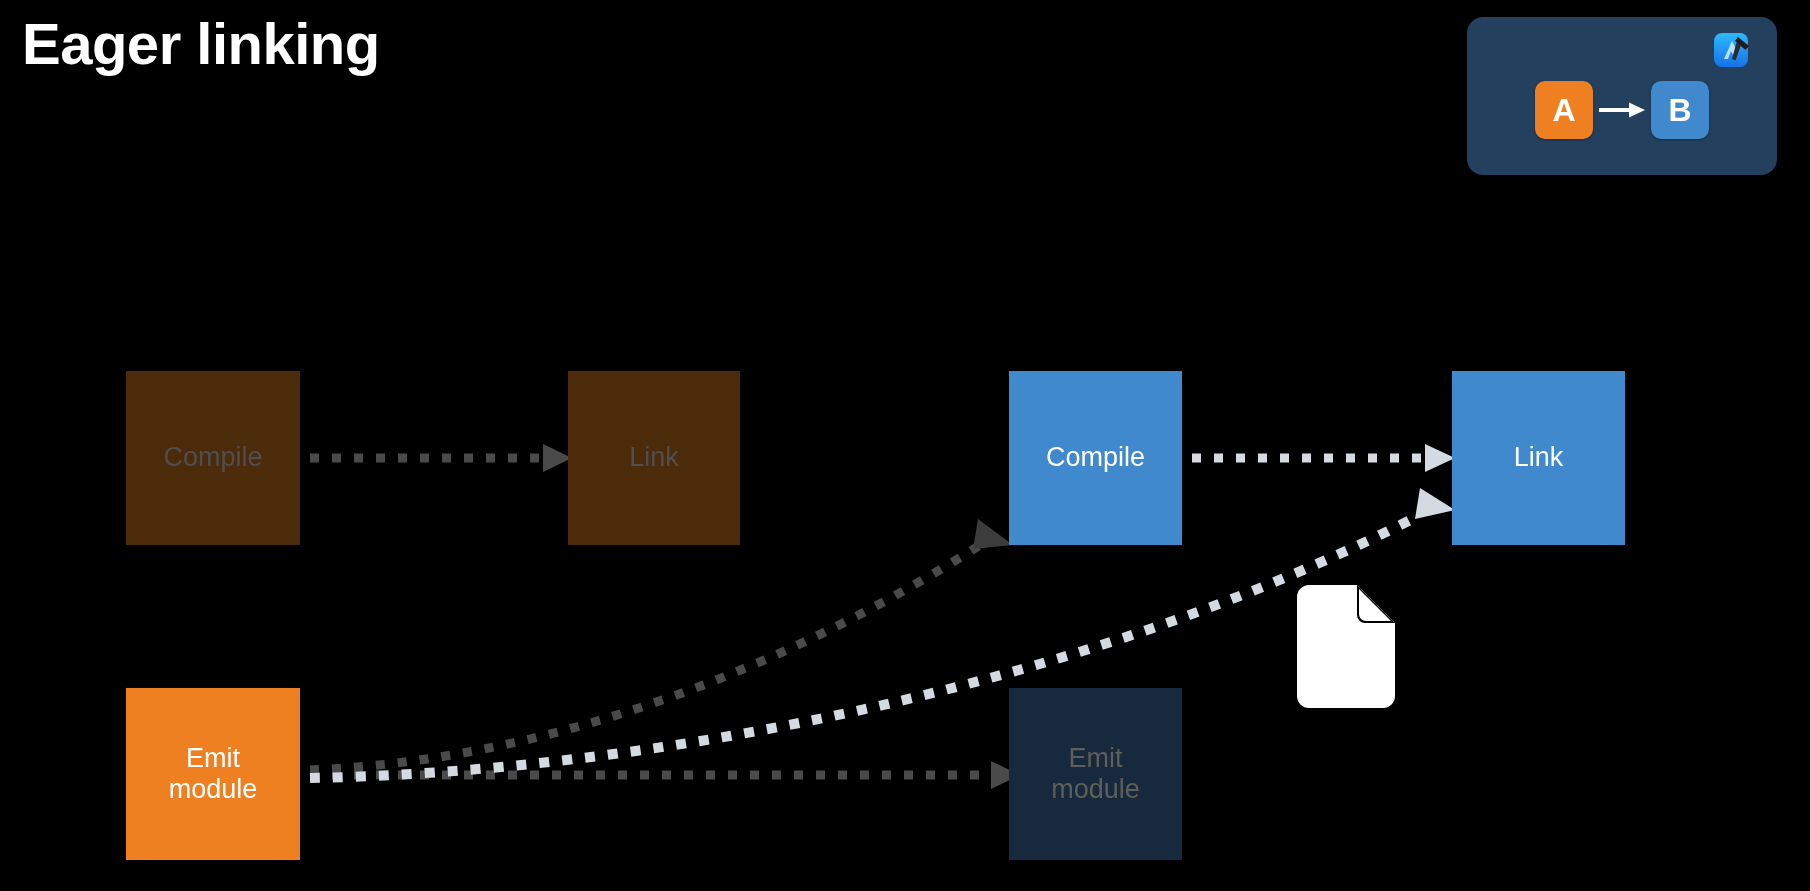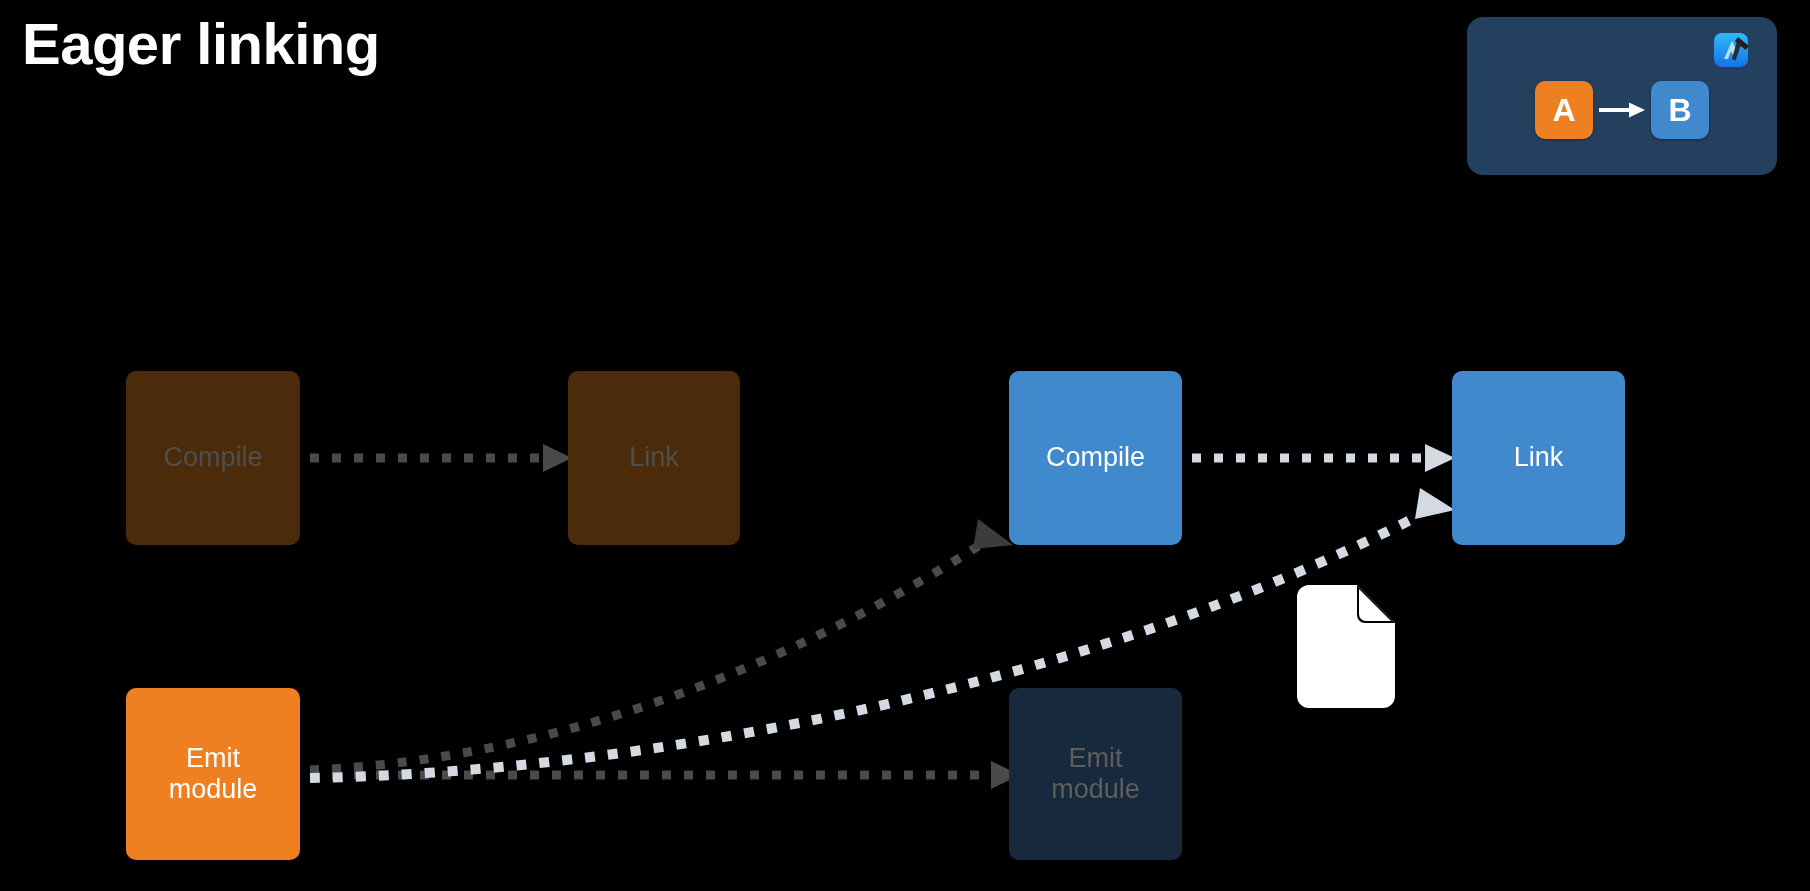--- a/index.html
+++ b/index.html
@@ -73,21 +73,21 @@
     position: absolute;
     left: 245px;
     top: 12px;
     width: 42px;
     height: 42px;
   }
 
   
   .node-box {
     position: absolute;
-    border-radius: 10px;
+    border-radius: 0;
     display: flex;
     align-items: center;
     justify-content: center;
     text-align: center;
     font-size: 27px;
     line-height: 1.15;
     white-space: pre-line;
   }
   .node-dim-brown {
     background: #4b2b09;

